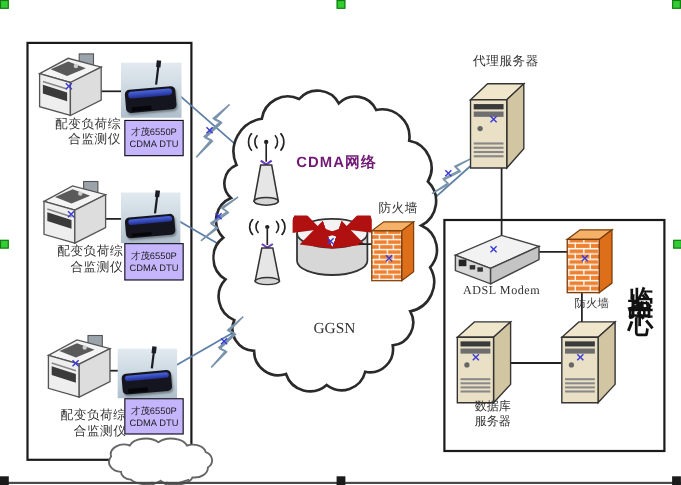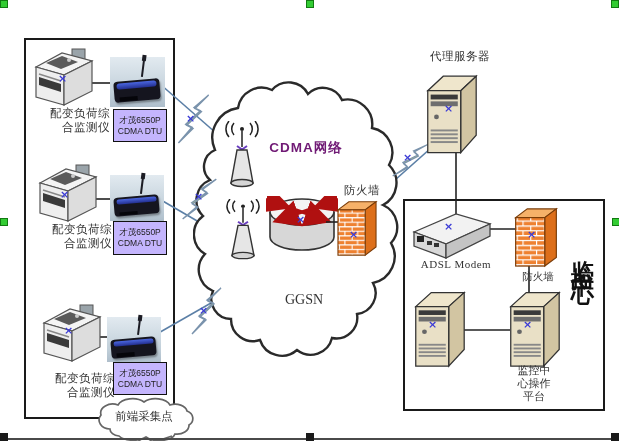--- a/index.html
+++ b/index.html
@@ -219,21 +219,20 @@
     <div>CDMA DTU</div>
   </div>
 
   <svg class="abs" style="left:94px;top:397px;z-index:5;" width="100" height="44" viewBox="0 0 100 44">
     <path d="M16,32 A11,9 0 0 1 7,18 A12,9 0 0 1 24,8 A15,9 0 0 1 50,5 A15,9 0 0 1 76,8
              A12,8 0 0 1 93,14 A9,8 0 0 1 95,28 A12,9 0 0 1 81,37 A16,8 0 0 1 52,40
              A16,8 0 0 1 25,39 A11,7 0 0 1 16,32 Z" fill="#ffffff" stroke="#666" stroke-width="1.7"></path>
     <path d="M44,41 a7,4.5 0 1 0 14,0" fill="none" stroke="#666" stroke-width="1.7"></path>
     <path d="M66,43 l12,-4" fill="none" stroke="#666" stroke-width="1.7"></path>
   </svg>
-  <span class="lbl" style="left:99px;top:409px;width:90px;font-size:11.5px;z-index:6;">前端采集点</span>
 
   <span class="lbl lbl2" style="left:414px;top:49px;width:76px;">代理服务器</span>
 
   <svg class="comp" style="left:420px;top:70px;" width="62" height="86" viewBox="0 0 64 86">
     <polygon points="8,20 42,20 58,5 24,5" fill="#efe6cc" stroke="#333" stroke-width="1.3"></polygon>
     <polygon points="42,20 58,5 58,66 42,84" fill="#d2c5a2" stroke="#333" stroke-width="1.3"></polygon>
     <polygon points="8,20 42,20 42,84 8,84" fill="#e9e0c6" stroke="#333" stroke-width="1.3"></polygon>
     <rect x="11" y="24" width="28" height="5" fill="#3a3a3a"></rect>
     <rect x="11" y="31" width="28" height="5" fill="#6e6e6e"></rect>
     <circle cx="17" cy="47" r="2.5" fill="#666"></circle>
@@ -265,38 +264,37 @@
     <polygon points="42,20 58,5 58,66 42,84" fill="#d2c5a2" stroke="#333" stroke-width="1.3"></polygon>
     <polygon points="8,20 42,20 42,84 8,84" fill="#e9e0c6" stroke="#333" stroke-width="1.3"></polygon>
     <rect x="11" y="24" width="28" height="5" fill="#3a3a3a"></rect>
     <rect x="11" y="31" width="28" height="5" fill="#6e6e6e"></rect>
     <circle cx="17" cy="47" r="2.5" fill="#666"></circle>
     <rect x="11" y="60" width="28" height="2" fill="#888"></rect>
     <rect x="11" y="64" width="28" height="2" fill="#888"></rect>
     <rect x="11" y="68" width="28" height="2" fill="#888"></rect>
     <rect x="11" y="72" width="28" height="2" fill="#888"></rect>
   </svg>
+  <div class="lbl" style="left:420px;top:364px;width:56px;font-size:11px;line-height:13px;">
+    <div>数据库</div>
+    <div>服务器</div>
+  </div>
 
   <svg class="comp" style="left:503px;top:288px;" width="62" height="80" viewBox="0 0 64 86" preserveAspectRatio="none">
     <polygon points="8,20 42,20 58,5 24,5" fill="#efe6cc" stroke="#333" stroke-width="1.3"></polygon>
     <polygon points="42,20 58,5 58,66 42,84" fill="#d2c5a2" stroke="#333" stroke-width="1.3"></polygon>
     <polygon points="8,20 42,20 42,84 8,84" fill="#e9e0c6" stroke="#333" stroke-width="1.3"></polygon>
     <rect x="11" y="24" width="28" height="5" fill="#3a3a3a"></rect>
     <rect x="11" y="31" width="28" height="5" fill="#6e6e6e"></rect>
     <circle cx="17" cy="47" r="2.5" fill="#666"></circle>
     <rect x="11" y="60" width="28" height="2" fill="#888"></rect>
     <rect x="11" y="64" width="28" height="2" fill="#888"></rect>
     <rect x="11" y="68" width="28" height="2" fill="#888"></rect>
     <rect x="11" y="72" width="28" height="2" fill="#888"></rect>
   </svg>
-  <div class="lbl" style="left:506px;top:364px;width:56px;font-size:11px;line-height:13px;">
-    <div>监控中</div>
-    <div>心操作</div>
-    <div>平台</div>
-  </div>
 
   <span class="vtitle" style="left:567px;top:241px;">监控中心</span>
 
   <span class="xm" style="left:58px;top:72px;">×</span>
   <span class="xm" style="left:60px;top:188px;">×</span>
   <span class="xm" style="left:64px;top:324px;">×</span>
   <span class="xm" style="left:186px;top:112px;">×</span>
   <span class="xm" style="left:194px;top:190px;">×</span>
   <span class="xm" style="left:199px;top:304px;">×</span>
   <span class="xm" style="left:403px;top:151px;">×</span>

